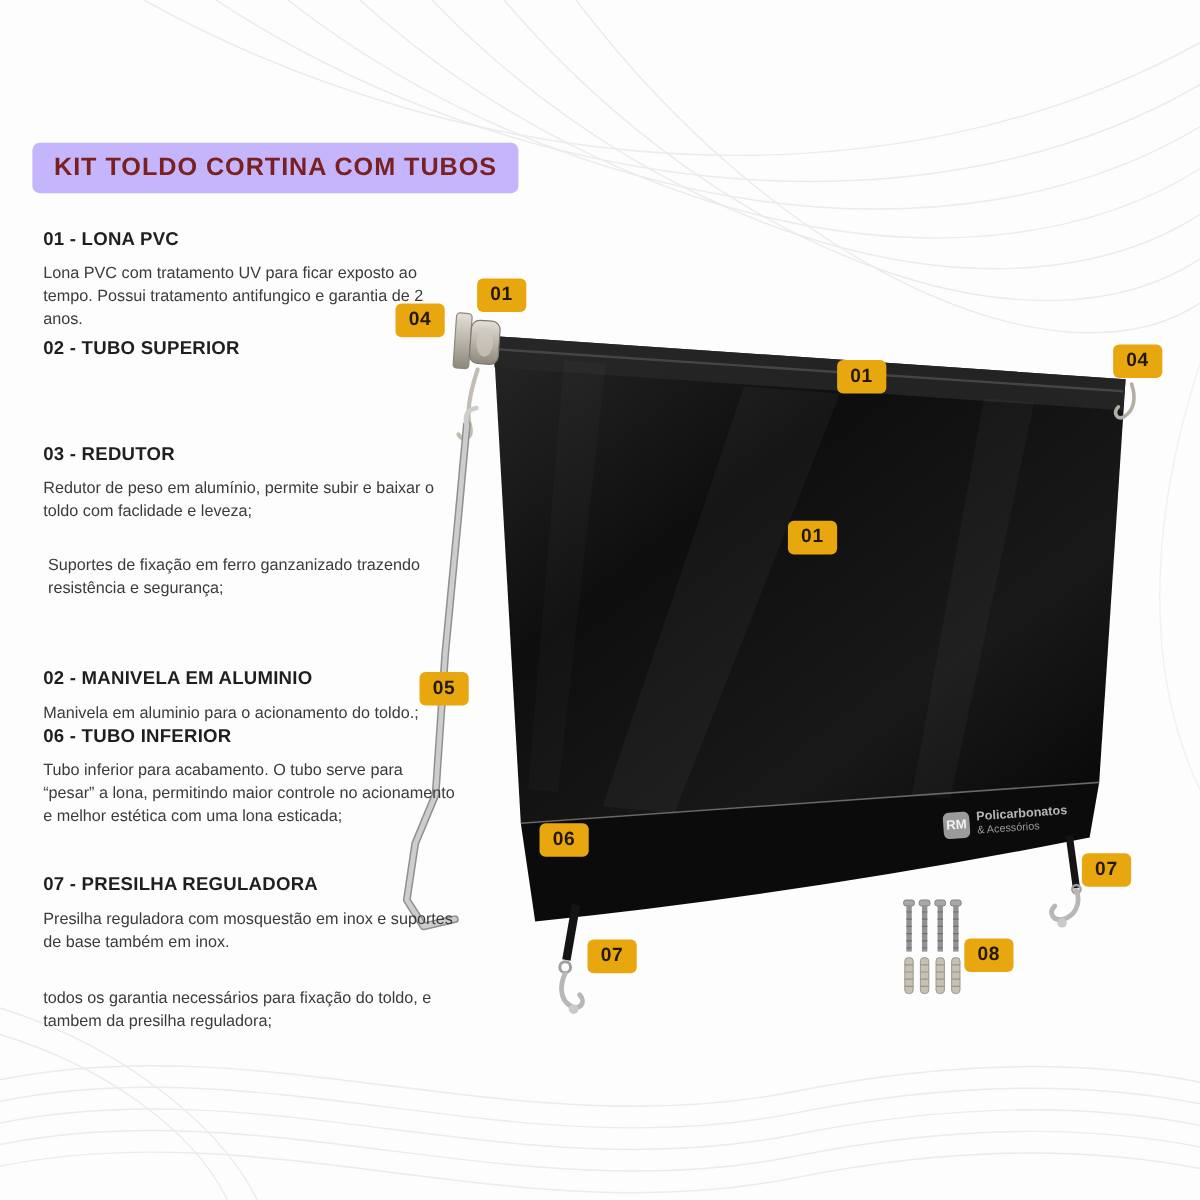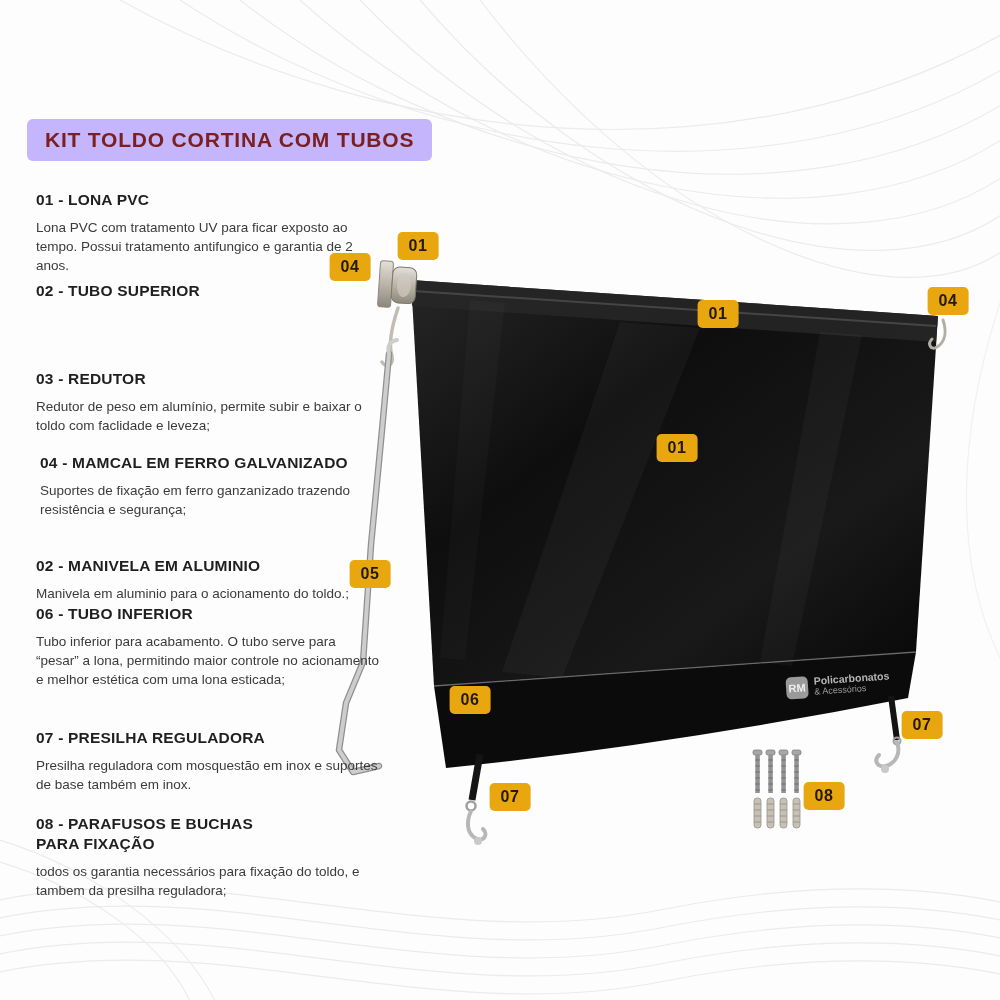--- a/index.html
+++ b/index.html
@@ -127,38 +127,35 @@
     <p>Lona PVC com tratamento UV para ficar exposto ao tempo. Possui tratamento antifungico e garantia de 2 anos.</p>
   </section>
   <section class="item" style="top:281px">
     <h3>02 - TUBO SUPERIOR</h3>
   </section>
   <section class="item" style="top:369px">
     <h3>03 - REDUTOR</h3>
     <p>Redutor de peso em alumínio, permite subir e baixar o toldo com faclidade e leveza;</p>
   </section>
   <section class="item" style="top:453px;padding-left:4px">
-    <h3>04 - MAMCAL  EM FERRO GALVANIZADO</h3>
     <p>Suportes de fixação em ferro ganzanizado trazendo resistência e segurança;</p>
   </section>
   <section class="item" style="top:556px">
     <h3>02 - MANIVELA EM ALUMINIO</h3>
     <p>Manivela em aluminio para o acionamento do toldo.;</p>
   </section>
   <section class="item" style="top:604px">
     <h3>06 - TUBO INFERIOR</h3>
     <p>Tubo inferior para acabamento. O tubo serve para “pesar” a lona, permitindo maior controle no acionamento e melhor estética com uma lona esticada;</p>
   </section>
   <section class="item" style="top:728px">
     <h3>07 - PRESILHA REGULADORA</h3>
     <p>Presilha reguladora com mosquestão em inox e suportes de base também em inox.</p>
   </section>
   <section class="item" style="top:814px">
-    <h3>08 - PARAFUSOS E BUCHAS
-PARA FIXAÇÃO</h3>
     <p>todos os garantia necessários para fixação do toldo, e tambem da presilha reguladora;</p>
   </section>
 
   <div class="badge" style="left:418px;top:246px">01</div>
   <div class="badge" style="left:350px;top:267px">04</div>
   <div class="badge" style="left:718px;top:314px">01</div>
   <div class="badge" style="left:948px;top:301px">04</div>
   <div class="badge" style="left:677px;top:448px">01</div>
   <div class="badge" style="left:370px;top:574px">05</div>
   <div class="badge" style="left:470px;top:700px">06</div>

